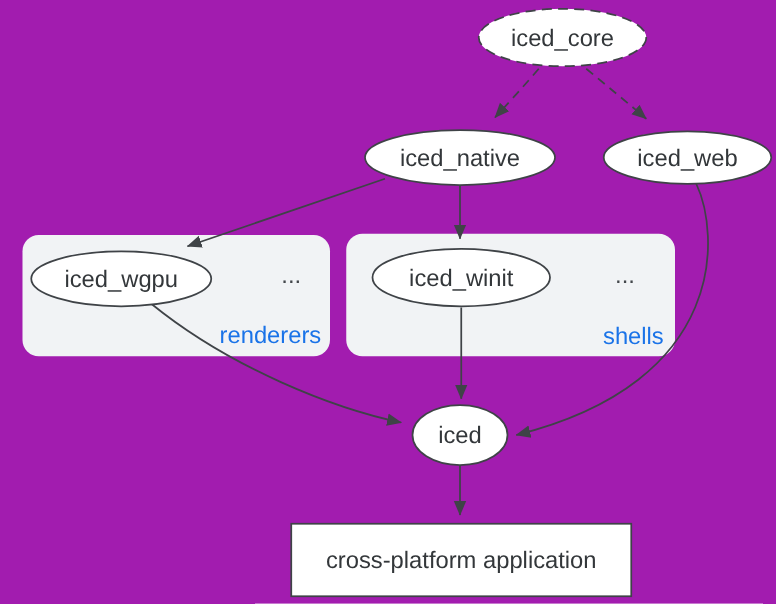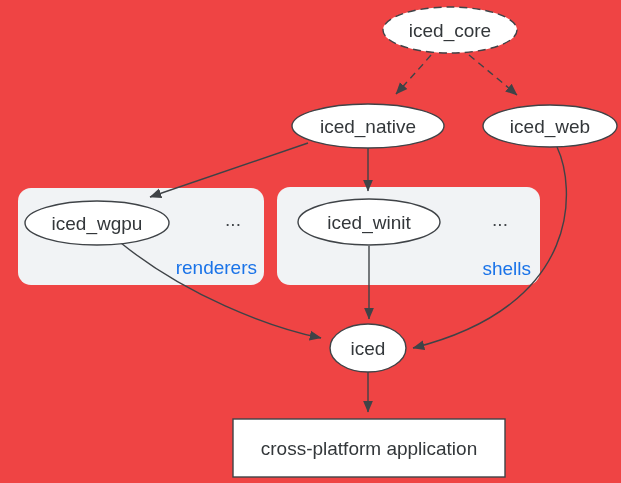--- a/index.html
+++ b/index.html
@@ -4,21 +4,21 @@
 <style>
   html, body {
     margin: 0;
     padding: 0;
     background: #ffffff;
   }
   .stage {
     width: 621px;
     height: 483px;
     position: relative;
-    background: #ef4444;
+    background: #a21caf;
     overflow: hidden;
     text-align: center;
   }
   svg {
     display: block;
     font-family: "Liberation Sans", sans-serif;
   }
   .cluster {
     fill: #f1f3f5;
     stroke: none;

